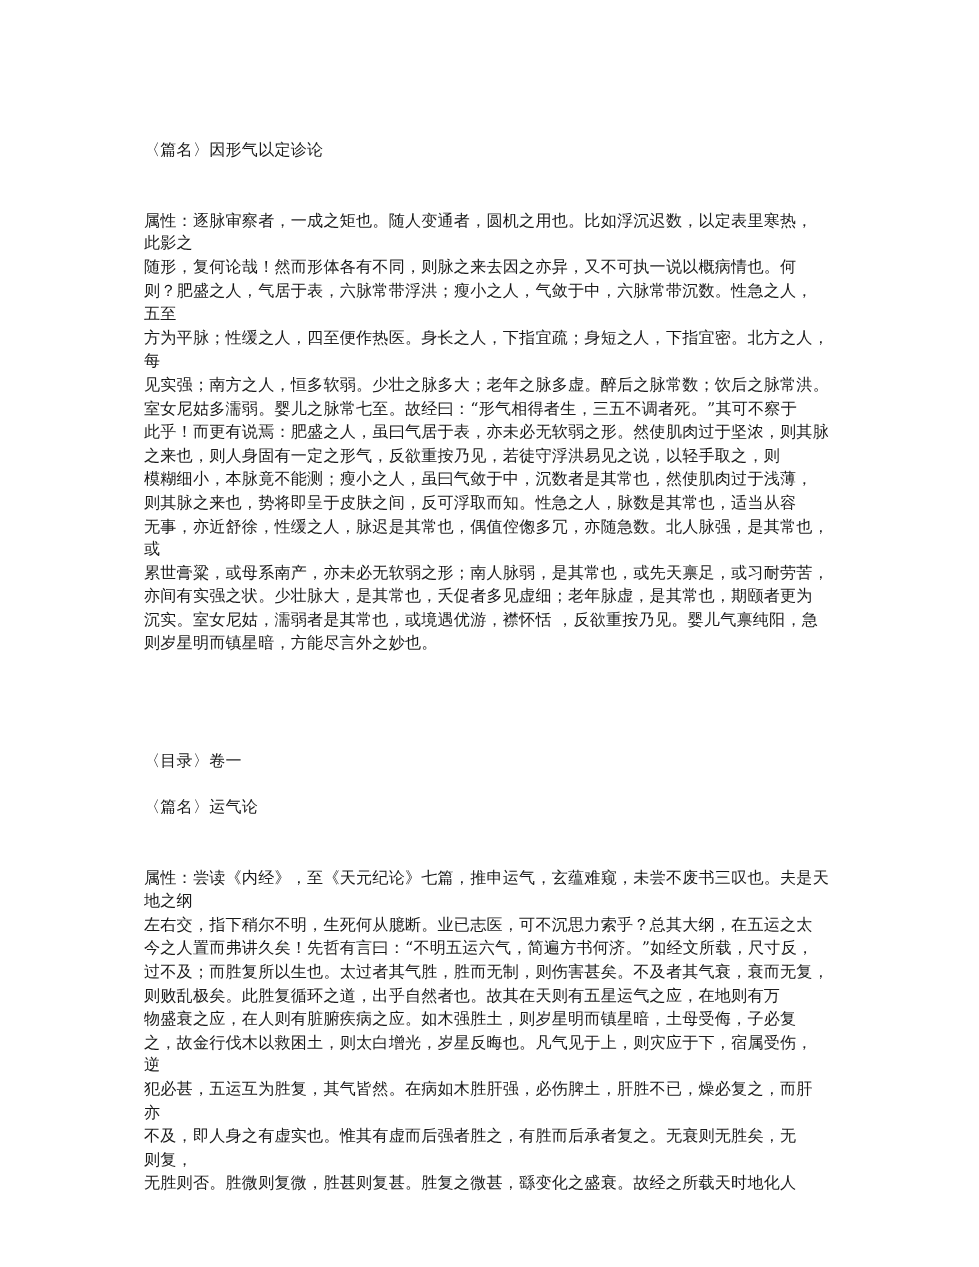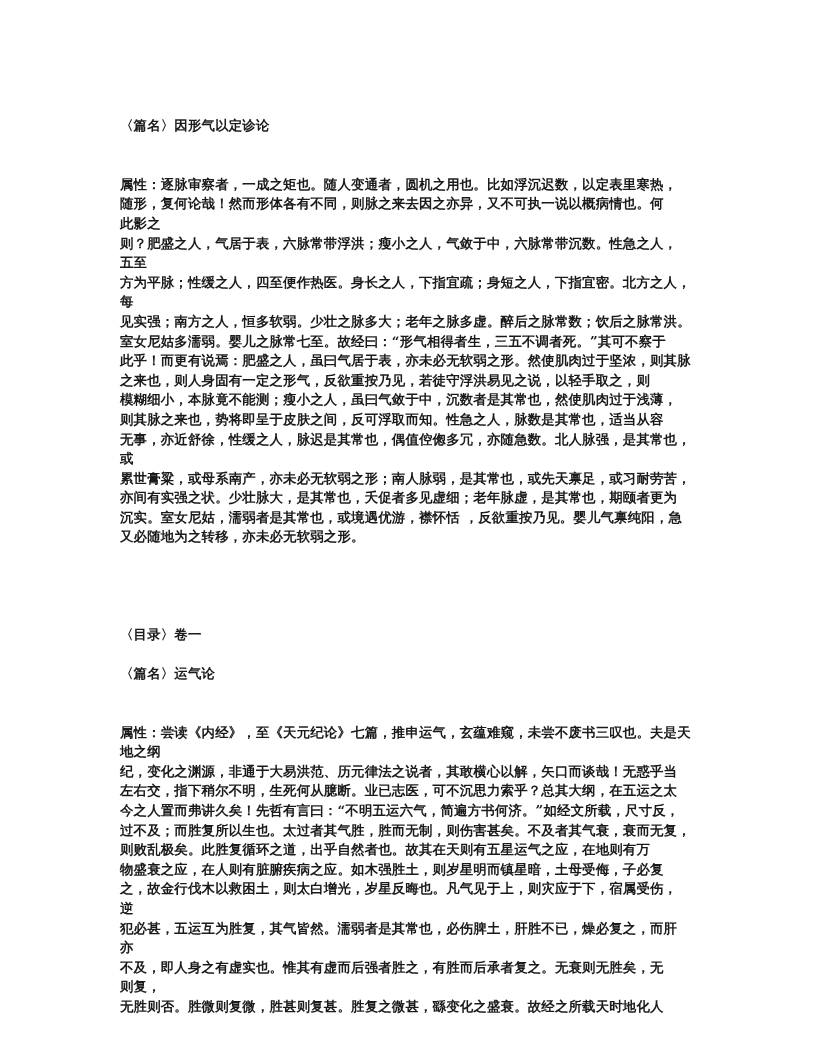--- a/index.html
+++ b/index.html
@@ -4,71 +4,70 @@
 <style>
   html, body { margin: 0; padding: 0; background: #ffffff; }
   body {
     width: 816px; height: 1056px; position: relative; overflow: hidden;
     font-family: "DejaVu Serif", "Liberation Serif", serif;
     color: #1a1a1a;
   }
   .page { position: absolute; left: 120px; top: 116px; width: 580px; }
   .line {
     font-size: 13.4px; line-height: 19.6px; height: 19.6px;
-    white-space: nowrap; letter-spacing: 0.2px; font-weight: bold;
+    white-space: nowrap; letter-spacing: 0.2px;
   }
   .gap { height: 19.6px; }
   .gap2 { height: 19.6px; }
   .biggap { height: 58px; }
 </style>
 </head>
 <body>
 
 <div class="page">
   <div class="line">〈篇名〉因形气以定诊论</div>
   <div class="gap2"></div>
   <div class="gap"></div>
   <div id="body0">
       <div class="line">属性：逐脉审察者，一成之矩也。随人变通者，圆机之用也。比如浮沉迟数，以定表里寒热，</div>
+      <div class="line">此影之</div>
       <div class="line">随形，复何论哉！然而形体各有不同，则脉之来去因之亦异，又不可执一说以概病情也。何</div>
-      <div class="line">此影之</div>
       <div class="line">则？肥盛之人，气居于表，六脉常带浮洪；瘦小之人，气敛于中，六脉常带沉数。性急之人，</div>
       <div class="line">五至</div>
       <div class="line">方为平脉；性缓之人，四至便作热医。身长之人，下指宜疏；身短之人，下指宜密。北方之人，</div>
       <div class="line">每</div>
       <div class="line">见实强；南方之人，恒多软弱。少壮之脉多大；老年之脉多虚。醉后之脉常数；饮后之脉常洪。</div>
       <div class="line">室女尼姑多濡弱。婴儿之脉常七至。故经曰：“形气相得者生，三五不调者死。”其可不察于</div>
       <div class="line">此乎！而更有说焉：肥盛之人，虽曰气居于表，亦未必无软弱之形。然使肌肉过于坚浓，则其脉</div>
       <div class="line">之来也，则人身固有一定之形气，反欲重按乃见，若徒守浮洪易见之说，以轻手取之，则</div>
       <div class="line">模糊细小，本脉竟不能测；瘦小之人，虽曰气敛于中，沉数者是其常也，然使肌肉过于浅薄，</div>
       <div class="line">则其脉之来也，势将即呈于皮肤之间，反可浮取而知。性急之人，脉数是其常也，适当从容</div>
       <div class="line">无事，亦近舒徐，性缓之人，脉迟是其常也，偶值倥偬多冗，亦随急数。北人脉强，是其常也，</div>
       <div class="line">或</div>
       <div class="line">累世膏粱，或母系南产，亦未必无软弱之形；南人脉弱，是其常也，或先天禀足，或习耐劳苦，</div>
       <div class="line">亦间有实强之状。少壮脉大，是其常也，夭促者多见虚细；老年脉虚，是其常也，期颐者更为</div>
       <div class="line">沉实。室女尼姑，濡弱者是其常也，或境遇优游，襟怀恬 ，反欲重按乃见。婴儿气禀纯阳，急</div>
-      <div class="line">又必随地为之转移，亦未必无软弱之形。</div>
+      <div class="line">则岁星明而镇星暗，方能尽言外之妙也。</div>
     </div>
   <div class="biggap"></div>
   <div class="gap"></div>
   <div class="line">〈目录〉卷一</div>
   <div class="gap"></div>
   <div class="line">〈篇名〉运气论</div>
   <div class="gap"></div>
   <div class="gap"></div>
   <div id="body1">
       <div class="line">属性：尝读《内经》，至《天元纪论》七篇，推申运气，玄蕴难窥，未尝不废书三叹也。夫是天</div>
       <div class="line">地之纲</div>
-      <div class="line">纪，变化之渊源，非通于大易洪范、历元律法之说者，其敢横心以解，矢口而谈哉！无惑乎当</div>
       <div class="line">左右交，指下稍尔不明，生死何从臆断。业已志医，可不沉思力索乎？总其大纲，在五运之太</div>
       <div class="line">今之人置而弗讲久矣！先哲有言曰：“不明五运六气，简遍方书何济。”如经文所载，尺寸反，</div>
       <div class="line">过不及；而胜复所以生也。太过者其气胜，胜而无制，则伤害甚矣。不及者其气衰，衰而无复，</div>
       <div class="line">则败乱极矣。此胜复循环之道，出乎自然者也。故其在天则有五星运气之应，在地则有万</div>
       <div class="line">物盛衰之应，在人则有脏腑疾病之应。如木强胜土，则岁星明而镇星暗，土母受侮，子必复</div>
       <div class="line">之，故金行伐木以救困土，则太白增光，岁星反晦也。凡气见于上，则灾应于下，宿属受伤，</div>
       <div class="line">逆</div>
-      <div class="line">犯必甚，五运互为胜复，其气皆然。濡弱者是其常也，必伤脾土，肝胜不已，燥必复之，而肝</div>
+      <div class="line">犯必甚，五运互为胜复，其气皆然。在病如木胜肝强，必伤脾土，肝胜不已，燥必复之，而肝</div>
       <div class="line">亦</div>
       <div class="line">不及，即人身之有虚实也。惟其有虚而后强者胜之，有胜而后承者复之。无衰则无胜矣，无</div>
       <div class="line">则复，</div>
       <div class="line">无胜则否。胜微则复微，胜甚则复甚。胜复之微甚，繇变化之盛衰。故经之所载天时地化人</div>
     </div>
 </div>
 
 </body></html>

